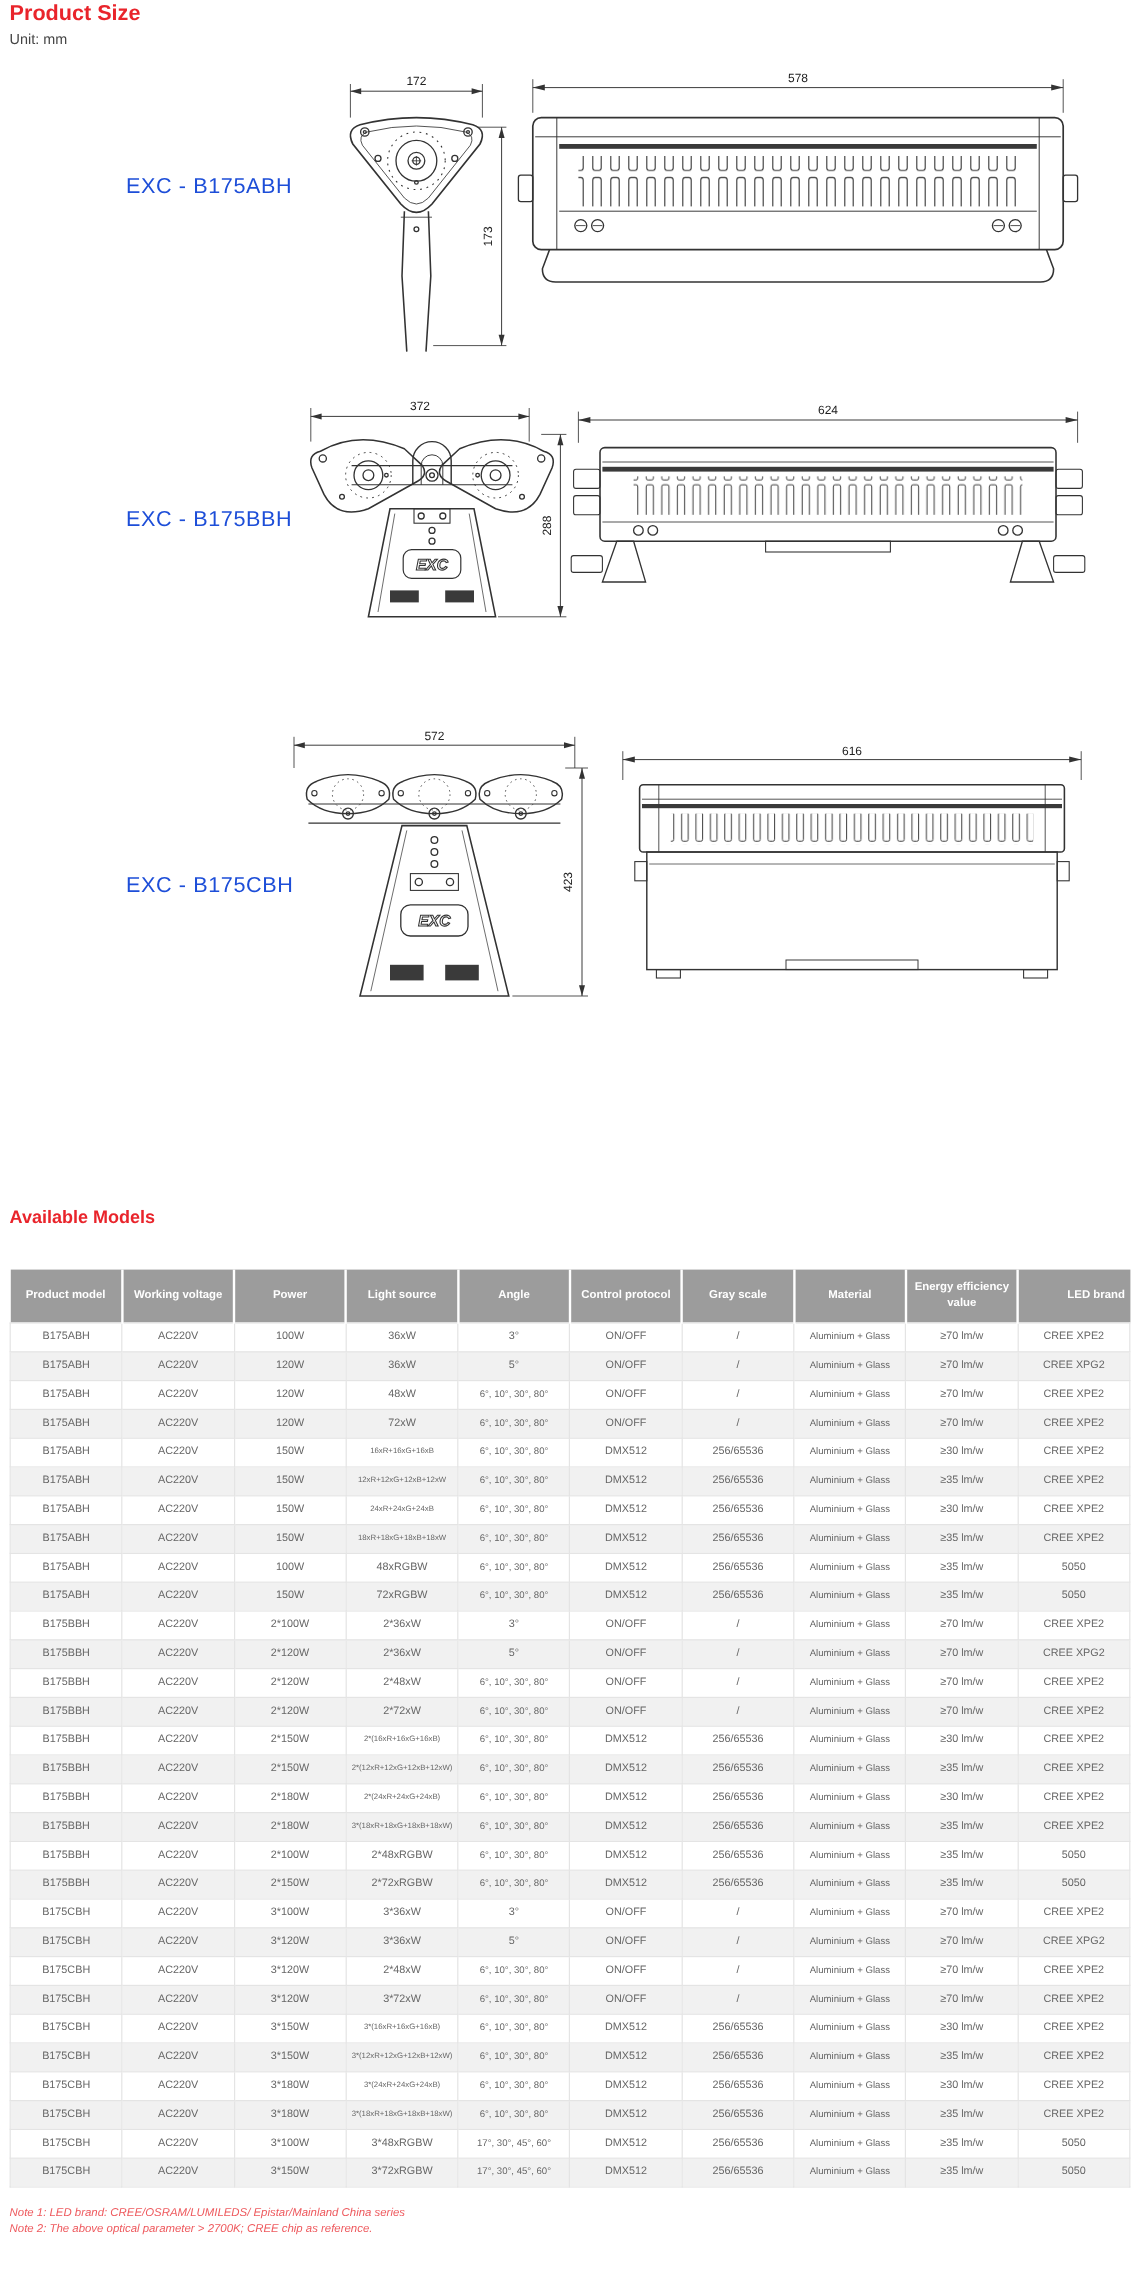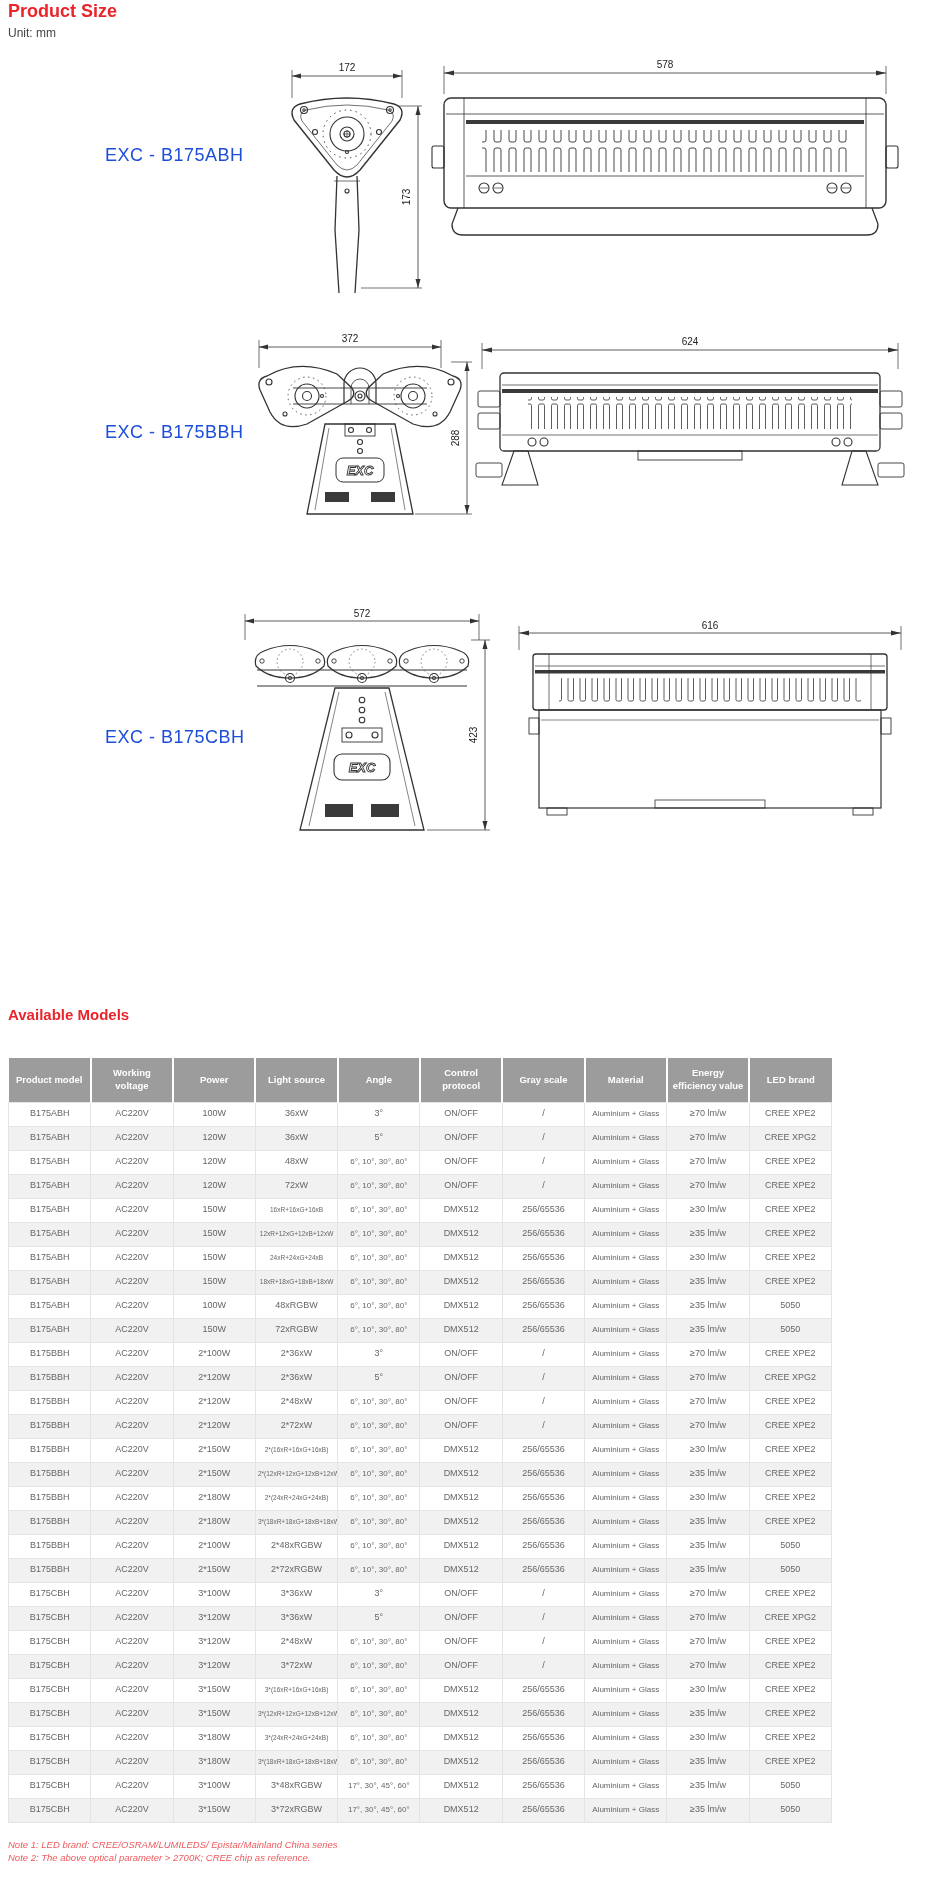--- a/index.html
+++ b/index.html
@@ -11,24 +11,24 @@
   *{margin:0;padding:0;box-sizing:border-box;}
   body{background:#fff;font-family:"Liberation Sans",sans-serif;}
   .page{position:relative;width:950px;height:1891px;background:#fff;overflow:hidden;}
   .page-title{position:absolute;left:8px;top:1px;font-size:18px;font-weight:bold;color:var(--heading-red);}
   .unit{position:absolute;left:8px;top:26px;font-size:12px;color:#444;}
   .model-label{position:absolute;left:105px;font-size:18px;color:#1d4ed8;letter-spacing:.5px;}
   .draw{position:absolute;}
   .draw text{font-family:"Liberation Sans",sans-serif;font-size:10px;fill:#222;}
   .draw .exc-txt{font-size:13px;font-weight:bold;font-style:italic;fill:none;stroke:#333;stroke-width:.9;}
   .models-title{position:absolute;left:8px;top:1006px;font-size:15px;font-weight:bold;color:var(--heading-red);}
-  table.models{position:absolute;left:8px;top:1058px;width:824px;border-collapse:collapse;table-layout:fixed;border-radius:32px;}
+  table.models{position:absolute;left:8px;top:1058px;width:934px;border-collapse:collapse;table-layout:fixed;border-radius:32px;}
   table.models th{background:var(--table-header-bg);color:#fff;font-size:9.5px;font-weight:bold;height:44px;
     padding:2px 4px;text-align:center;vertical-align:middle;border-right:2px solid #fff;line-height:1.3;}
-  table.models th:last-child{border-right:none;}
+  table.models th:last-child{border-right:none;text-align:right;}
   table.models td{height:24px;font-size:9px;color:#666;text-align:center;vertical-align:middle;
     padding:0 2px;border:1px solid #e4e4e4;white-space:nowrap;overflow:hidden;line-height:1.1;}
   table.models tbody tr:nth-child(even){background:var(--row-alt-bg);}
   table.models td.small{font-size:8px;}
   table.models td.xtiny{font-size:6.5px;}
   .notes{position:absolute;left:8px;top:1838px;font-size:9.5px;color:var(--note-red);line-height:13px;font-style:italic;}
 </style>
 </head>
 <body>
 

